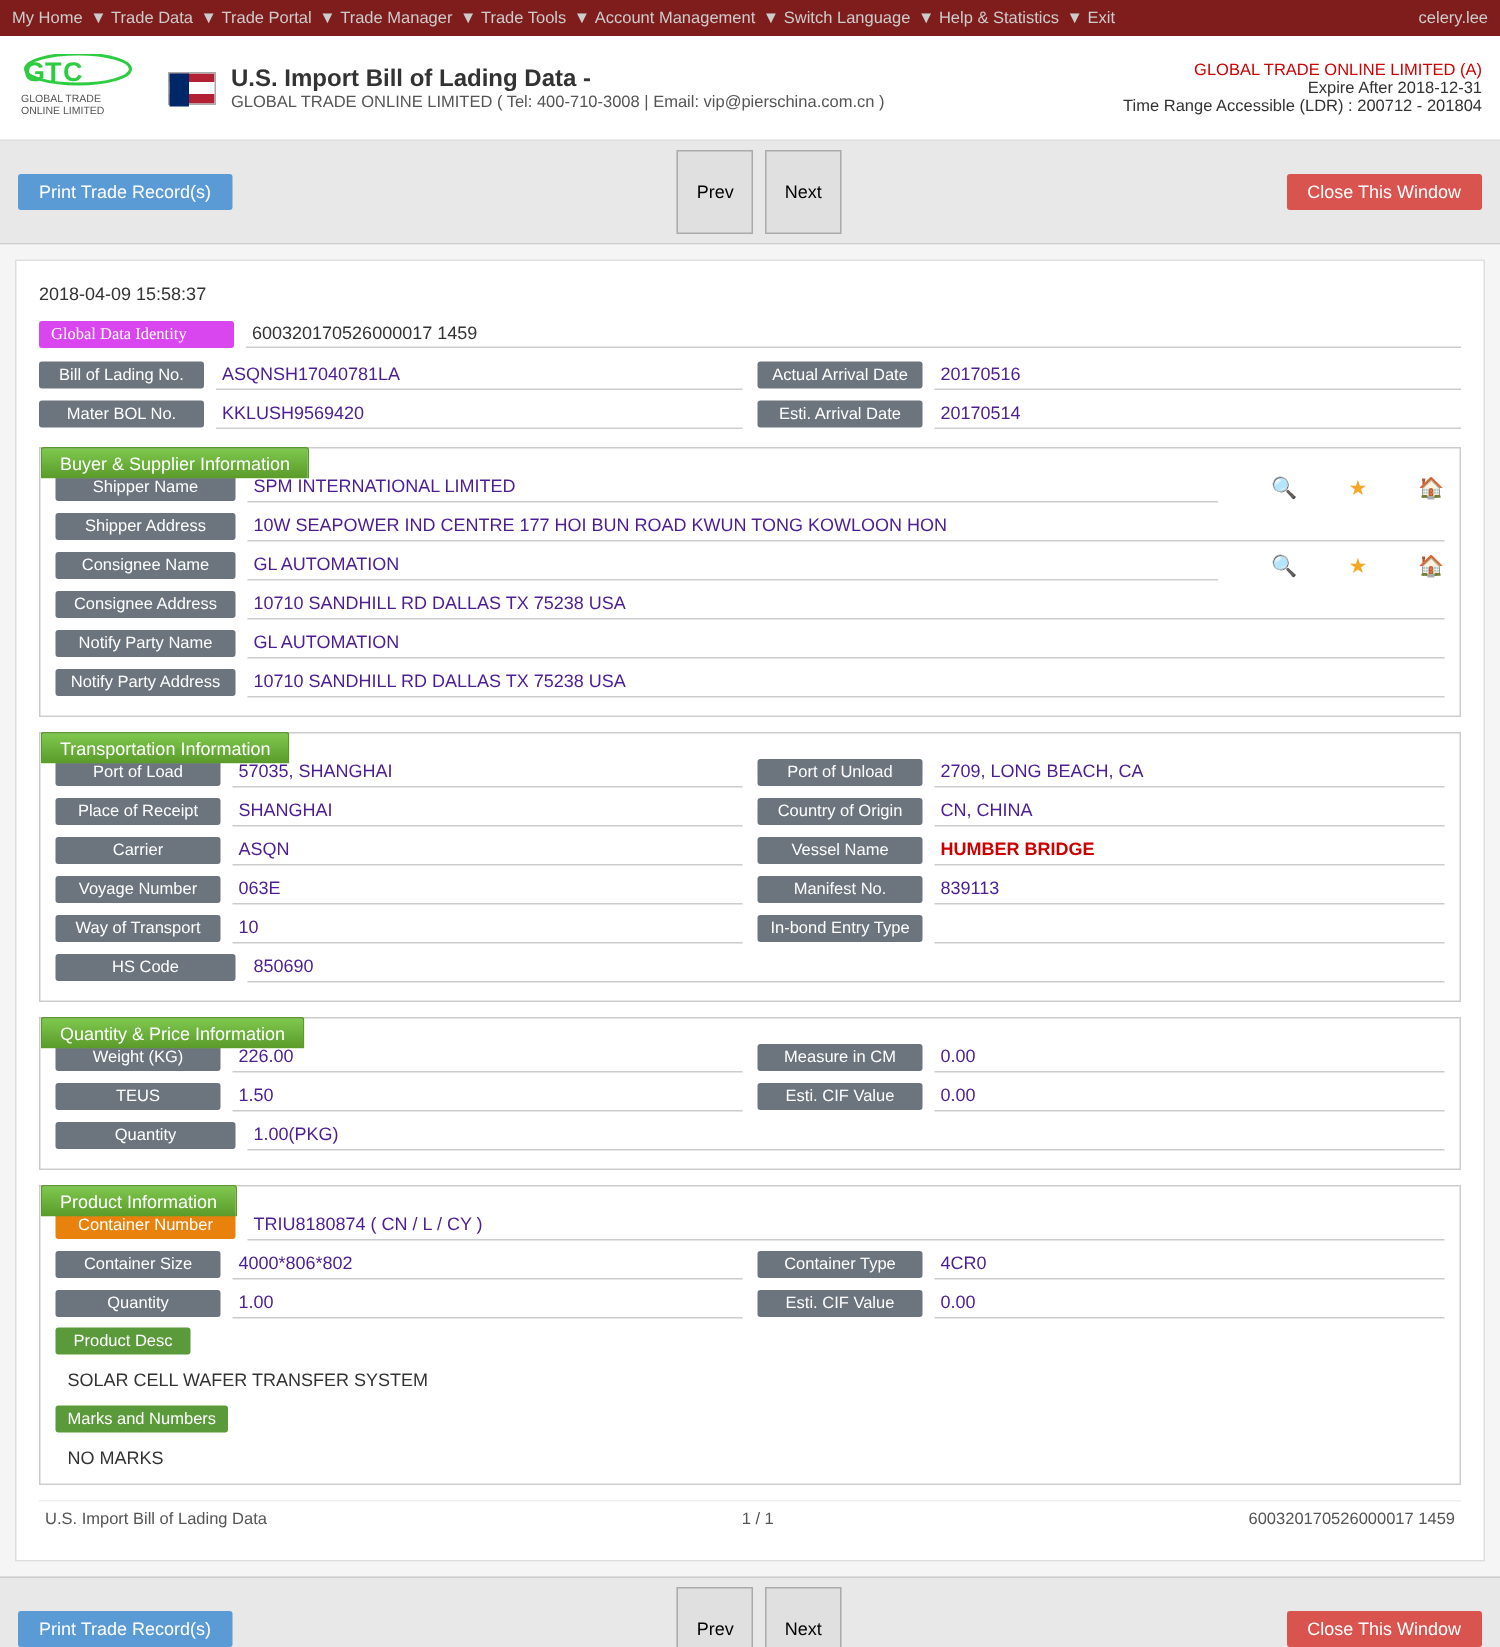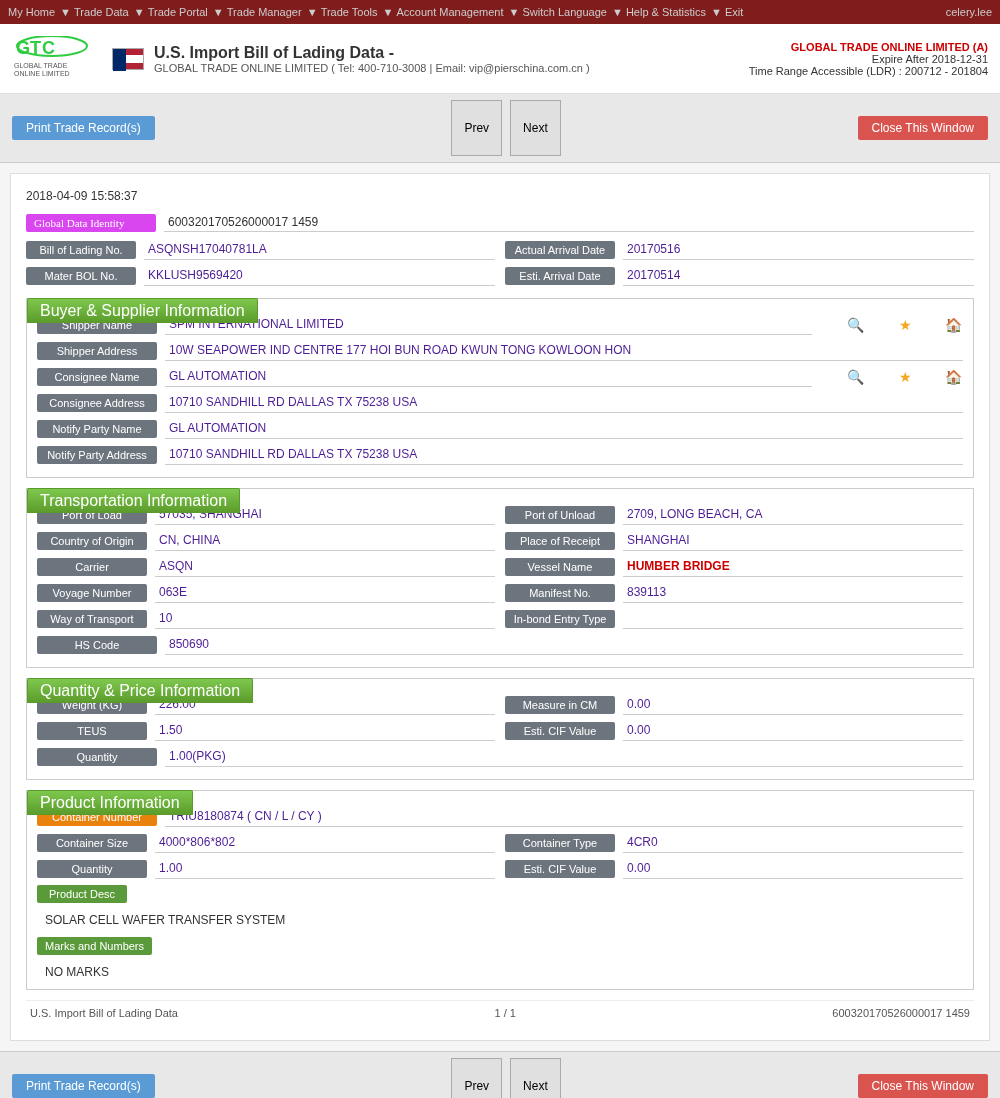--- a/index.html
+++ b/index.html
@@ -11,21 +11,21 @@
     .top-nav .spacer { flex: 1; }
     .top-nav .user-info { color: #ccc; }
 
     
     .header { background: #fff; border-bottom: 1px solid #ddd; display: flex; align-items: center; padding: 6px 12px; height: 70px; }
     .logo-area { display: flex; align-items: center; margin-right: 20px; }
     .header-title { flex: 1; }
     .header-title h2 { font-size: 16px; color: #333; font-weight: bold; }
     .header-title p { font-size: 11px; color: #555; }
     .header-right { text-align: right; font-size: 11px; }
-    .header-right .company { color: #c00; font-weight: bold; }
+    .header-right .company { color: #c00; font-weight: normal; }
     .header-right .expire { color: #333; }
 
     
     .toolbar { background: #e8e8e8; padding: 6px 12px; display: flex; align-items: center; gap: 8px; border-bottom: 1px solid #ccc; }
     .btn-print { background: #5b9bd5; color: #fff; border: none; padding: 5px 14px; cursor: pointer; font-size: 12px; border-radius: 2px; }
     .btn-nav { background: #e0e0e0; border: 1px solid #aaa; padding: 20px 12px; cursor: pointer; font-size: 12px; }
     .btn-close { background: #d9534f; color: #fff; border: none; padding: 5px 14px; cursor: pointer; font-size: 12px; border-radius: 2px; margin-left: auto; }
 
     
     .content-wrapper { background: #f5f5f5; padding: 10px; }
@@ -71,21 +71,21 @@
     .footer-sep { color: #999; }
     .icp { font-size: 11px; color: #888; padding: 4px 12px; display: flex; justify-content: space-between; align-items: center; background: #f5f5f5; }
 
     
     .logo-img { width: 80px; height: 45px; }
     .card-logo-img { width: 100px; height: 50px; }
 
     
     .section-wrapper { border: 1px solid #ccc; padding: 10px 10px 6px; margin-bottom: 10px; position: relative; padding-top: 16px; }
     .section-label-wrap { position: absolute; top: -1px; left: 0; }
-    .section-label-btn { background: linear-gradient(to bottom, #7ec84e, #5a9a2a); color: #fff; padding: 3px 12px; font-size: 16px; border-radius: 2px 2px 0 0; display: inline-block; border: 1px solid #5a9a2a; border-bottom: none; }
+    .section-label-btn { background: linear-gradient(to bottom, #7ec84e, #5a9a2a); color: #fff; padding: 3px 12px; font-size: 12px; border-radius: 2px 2px 0 0; display: inline-block; border: 1px solid #5a9a2a; border-bottom: none; }
   </style>
 </head>
 <body>
 
 <div class="top-nav">
   <span class="nav-item">My Home</span>&nbsp;▼&nbsp;
   <span class="nav-item">Trade Data</span>&nbsp;▼&nbsp;
   <span class="nav-item">Trade Portal</span>&nbsp;▼&nbsp;
   <span class="nav-item">Trade Manager</span>&nbsp;▼&nbsp;
   <span class="nav-item">Trade Tools</span>&nbsp;▼&nbsp;
@@ -225,26 +225,26 @@
           <span class="field-value">57035, SHANGHAI</span>
         </div>
         <div class="field-col">
           <span class="field-label">Port of Unload</span>
           <span class="field-value">2709, LONG BEACH, CA</span>
         </div>
       </div>
 
       <div class="field-row-2col">
         <div class="field-col">
+          <span class="field-label">Place of Receipt</span>
+          <span class="field-value">SHANGHAI</span>
+        </div>
+        <div class="field-col">
           <span class="field-label">Country of Origin</span>
           <span class="field-value">CN, CHINA</span>
-        </div>
-        <div class="field-col">
-          <span class="field-label">Place of Receipt</span>
-          <span class="field-value">SHANGHAI</span>
         </div>
       </div>
 
       <div class="field-row-2col">
         <div class="field-col">
           <span class="field-label">Carrier</span>
           <span class="field-value">ASQN</span>
         </div>
         <div class="field-col">
           <span class="field-label">Vessel Name</span>

